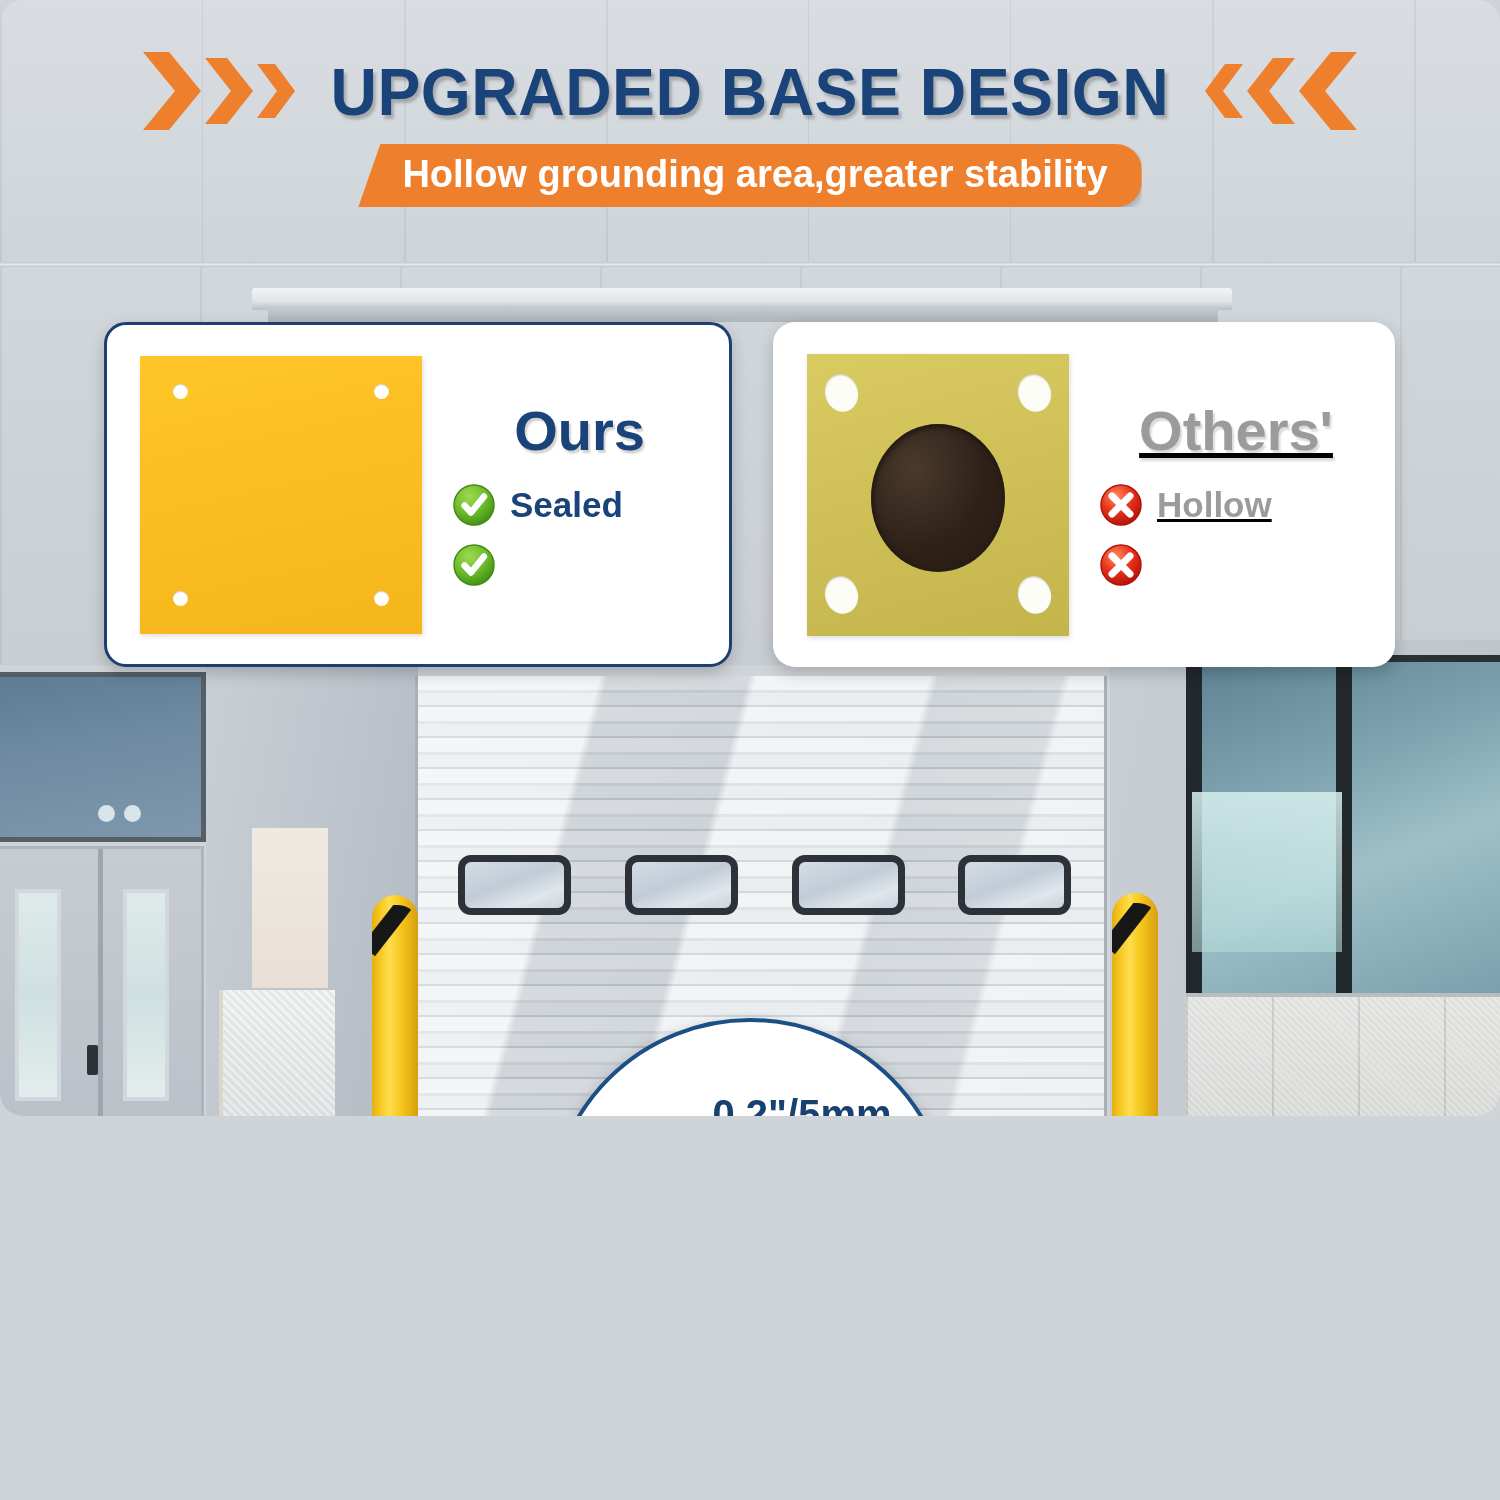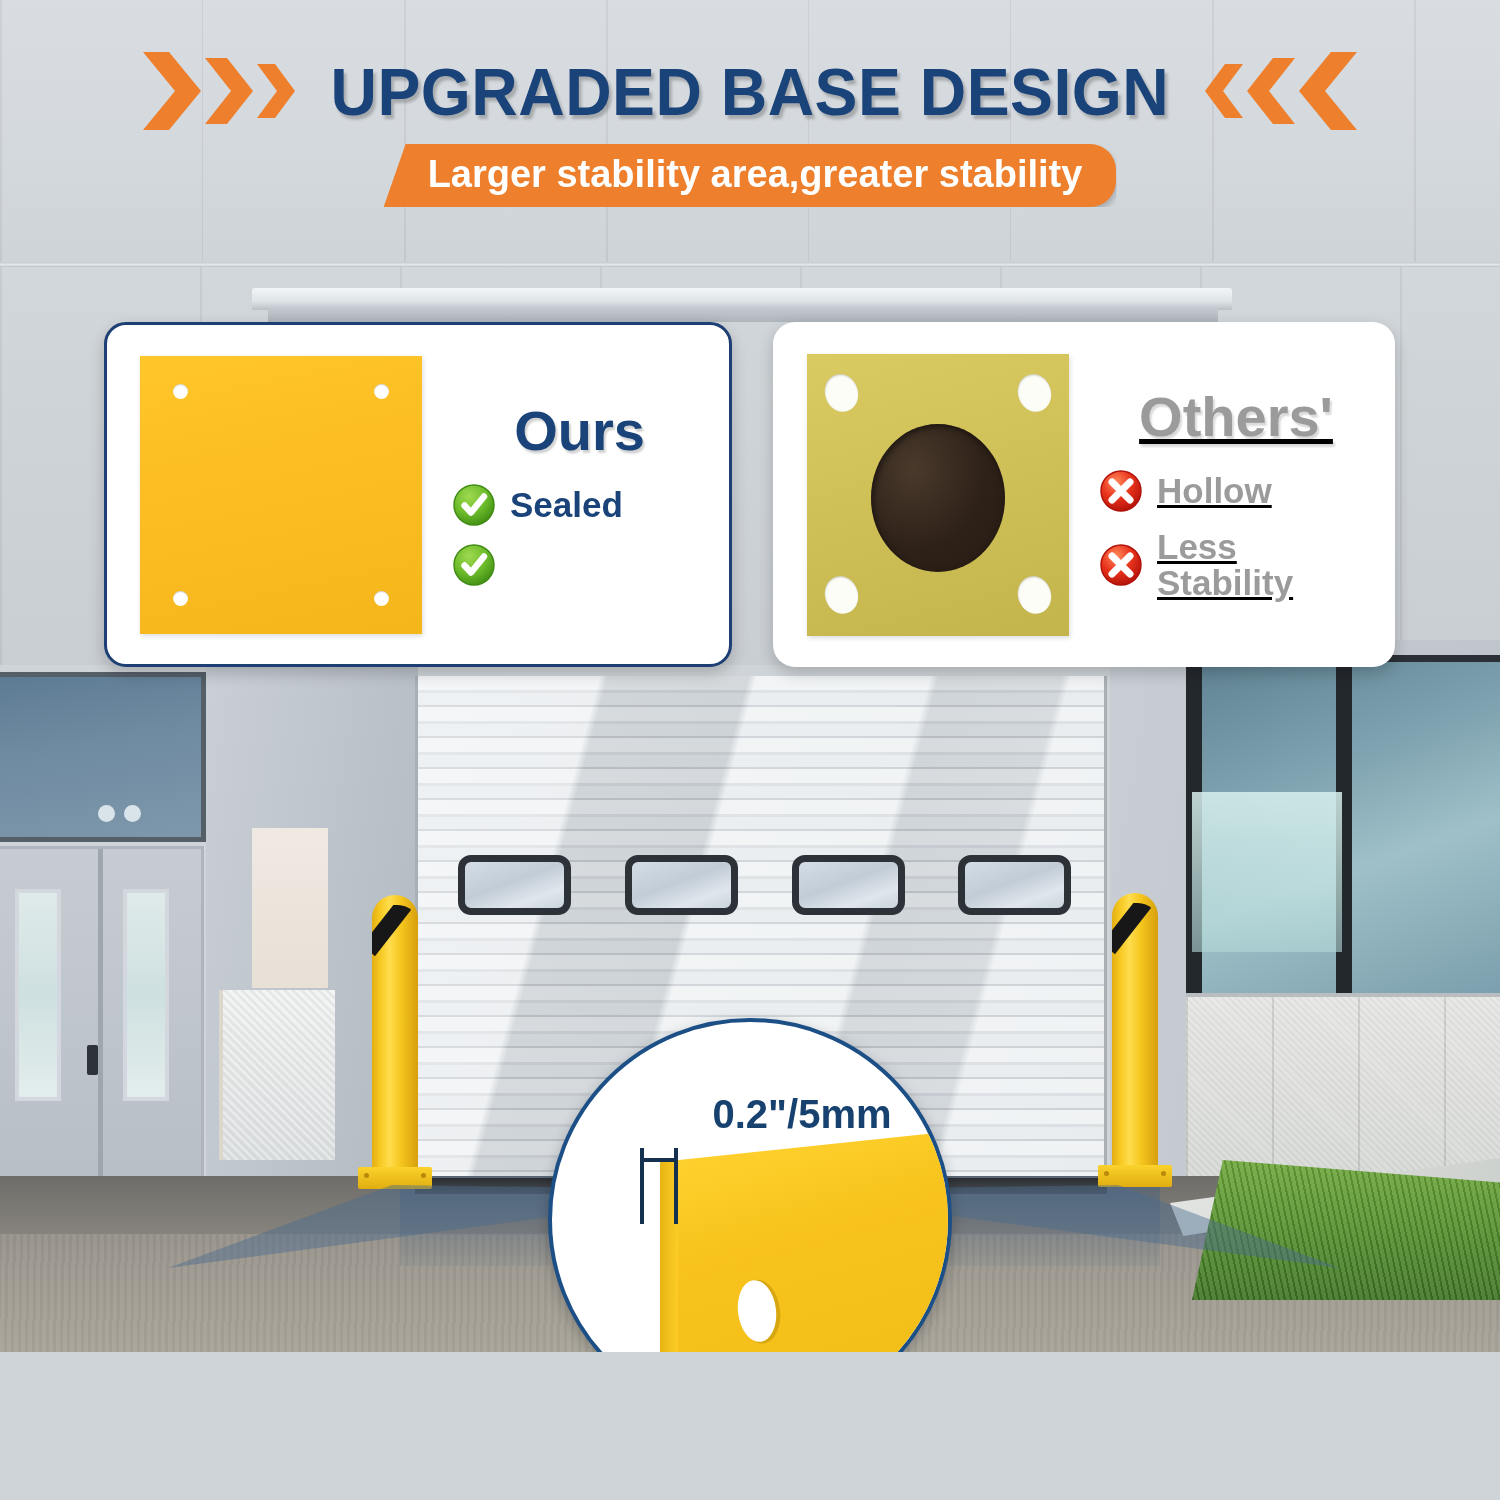--- a/index.html
+++ b/index.html
@@ -2,21 +2,21 @@
 <html><head>
 <meta charset="utf-8">
 <style>
   * { box-sizing: border-box; margin: 0; padding: 0; }
   html, body { width: 1500px; height: 1500px; overflow: hidden; }
   body {
     font-family: "Liberation Sans", sans-serif;
     background: #cfd4d8;
     position: relative;
   }
-  #stage { position: absolute; inset: 0; width: 1500px; height: 1352px; overflow: hidden; }
+  #stage { position: absolute; inset: 0; width: 1500px; height: 1116px; overflow: hidden; border-radius: 23px; }
 
   
   .scene { position: absolute; inset: 0; }
 
   
   .wall-top {
     position: absolute; left: 0; top: 0; width: 1500px; height: 300px;
     background:
       repeating-linear-gradient(90deg,
         rgba(0,0,0,0.055) 0px, rgba(0,0,0,0.055) 1.5px,
@@ -403,21 +403,21 @@
           </svg>
         <svg width="48" height="66" viewBox="0 0 48 66">
             <polygon points="48,0 26,0 0,33 26,66 48,66 22,33" fill="#ee7f2d"></polygon>
           </svg>
         <svg width="58" height="78" viewBox="0 0 58 78">
             <polygon points="58,0 32,0 0,39 32,78 58,78 26,39" fill="#ee7f2d"></polygon>
           </svg>
       </div>
     </div>
     <div class="subtitle-wrap">
-      <div class="subtitle-banner">Larger stability area,greater stability</div>
+      <div class="subtitle-banner">Hollow grounding area,greater stability</div>
     </div>
   </div>
 
   <div class="card card-ours">
     <div class="plate-wrap">
       <div class="plate-ours">
         <div class="hole" style="left:33px;  top:28px;"></div>
         <div class="hole" style="right:33px; top:28px;"></div>
         <div class="hole" style="left:33px;  bottom:28px;"></div>
         <div class="hole" style="right:33px; bottom:28px;"></div>
@@ -483,22 +483,20 @@
           </span>
           <span class="feat-label label-others">Hollow</span>
         </div>
         <div class="feat">
           <span class="badge">
             <svg width="44" height="44" viewBox="0 0 44 44">
               <circle cx="22" cy="22" r="20" fill="url(#gno)" stroke="#b01008" stroke-width="1.4"></circle>
               <path d="M13 13 L31 31 M31 13 L13 31" stroke="#fff" stroke-width="7" fill="none" stroke-linecap="round"></path>
             </svg>
           </span>
-          <span class="feat-label label-others" style="white-space:pre-line">Less
-Stability</span>
         </div>
       </div>
     </div>
   </div>
 
   <div class="magnifier">
     <div class="mag-plate"></div>
     <div class="mag-plate-edge"></div>
     <div class="mag-hole"></div>
     <div class="mag-dim-text">0.2"/5mm</div>

